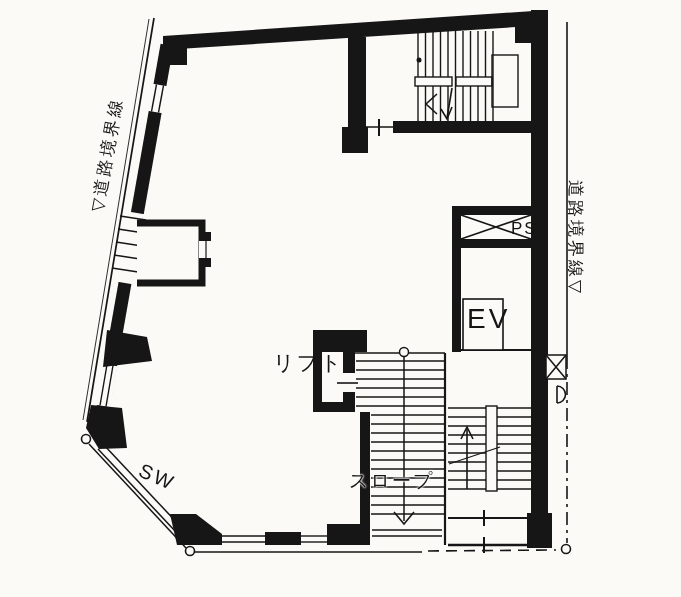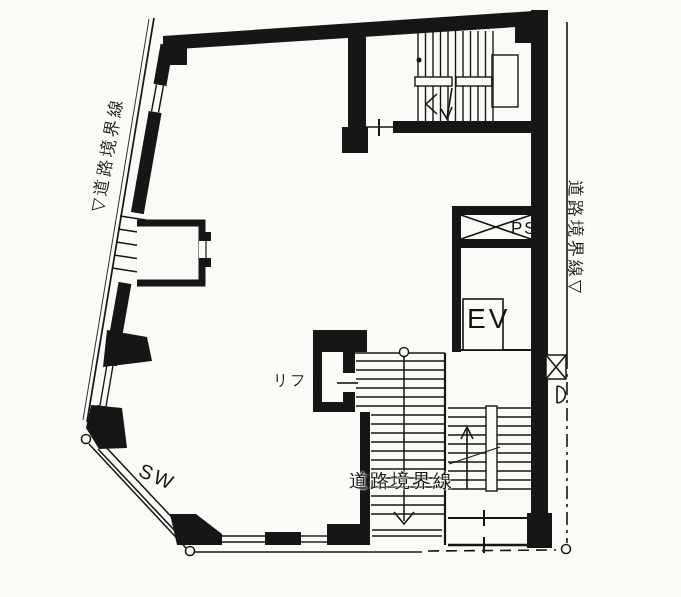--- a/index.html
+++ b/index.html
@@ -23,21 +23,21 @@
     font-size:17px;letter-spacing:3px;
     transform-origin:0 50%;
     transform:rotate(-80deg);
   }
   .lbl-right-boundary{
     left:584px;top:180px;
     font-size:17px;letter-spacing:3px;
     transform-origin:0 0;
     transform:rotate(90deg);
   }
-  .lbl-lift{left:273px;top:372px;font-size:15px;letter-spacing:2px;}
+  .lbl-lift{left:273px;top:352px;font-size:21px;letter-spacing:2px;}
   .lbl-slope{left:349px;top:471px;font-size:19px;letter-spacing:2px;
     text-shadow:0 0 2px #fbfaf7,0 0 2px #fbfaf7,0 0 3px #fbfaf7;}
   .lbl-ps{left:479px;top:220px;font-size:17px;letter-spacing:2px;margin-left:32px;}
   .lbl-ev{left:467px;top:305px;font-size:28px;letter-spacing:3px;}
   .lbl-sw{left:140px;top:459px;font-size:20px;letter-spacing:3px;
     transform-origin:0 50%;transform:rotate(24deg);}
 </style>
 </head>
 <body>
 
@@ -232,17 +232,17 @@
       <line x1="448" y1="518" x2="529" y2="518" stroke-width="2"></line>
       <line x1="448" y1="545" x2="528" y2="545" stroke-width="2.5"></line>
       <line x1="484" y1="510" x2="484" y2="526" stroke-width="2"></line>
       <line x1="484" y1="537" x2="484" y2="553" stroke-width="2"></line>
     </g>
   </svg>
 
   <div class="lbl lbl-left-boundary">▽道路境界線</div>
   <div class="lbl lbl-right-boundary">道路境界線▽</div>
   <div class="lbl lbl-lift">リフト</div>
-  <div class="lbl lbl-slope">道路境界線</div>
+  <div class="lbl lbl-slope">スロープ</div>
   <div class="lbl lbl-ps">PS</div>
   <div class="lbl lbl-ev">EV</div>
   <div class="lbl lbl-sw">SW</div>
 </div>
 
 </body></html>

